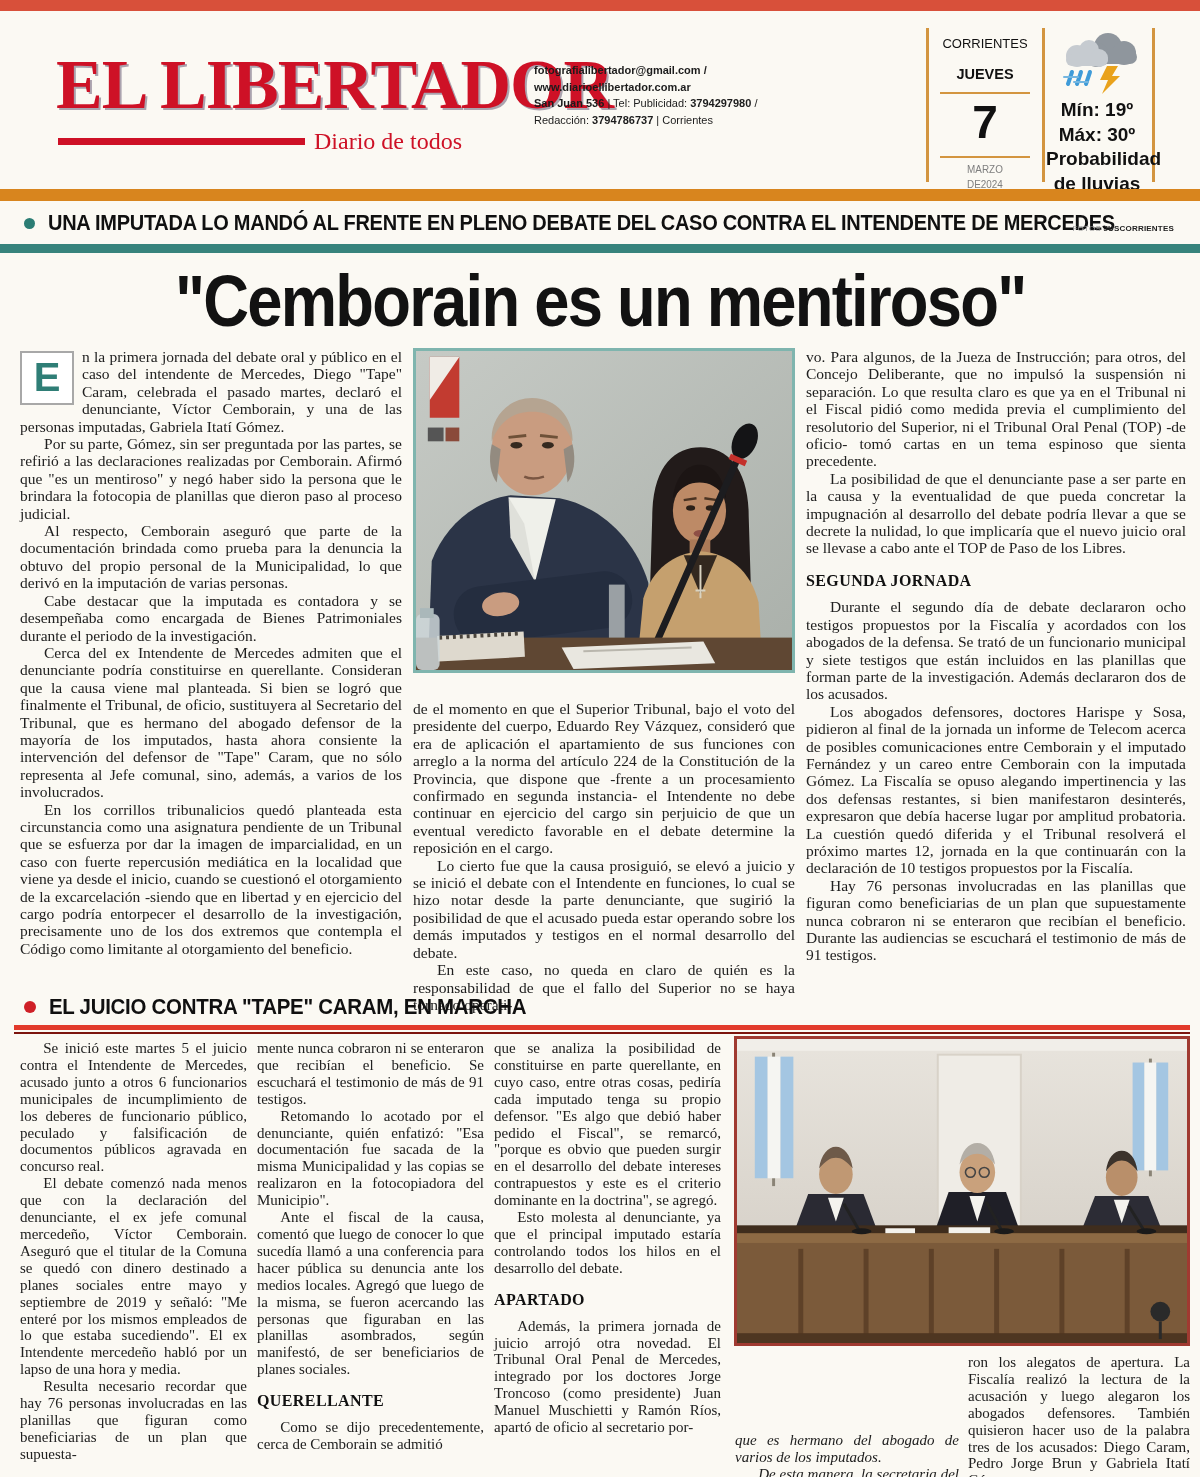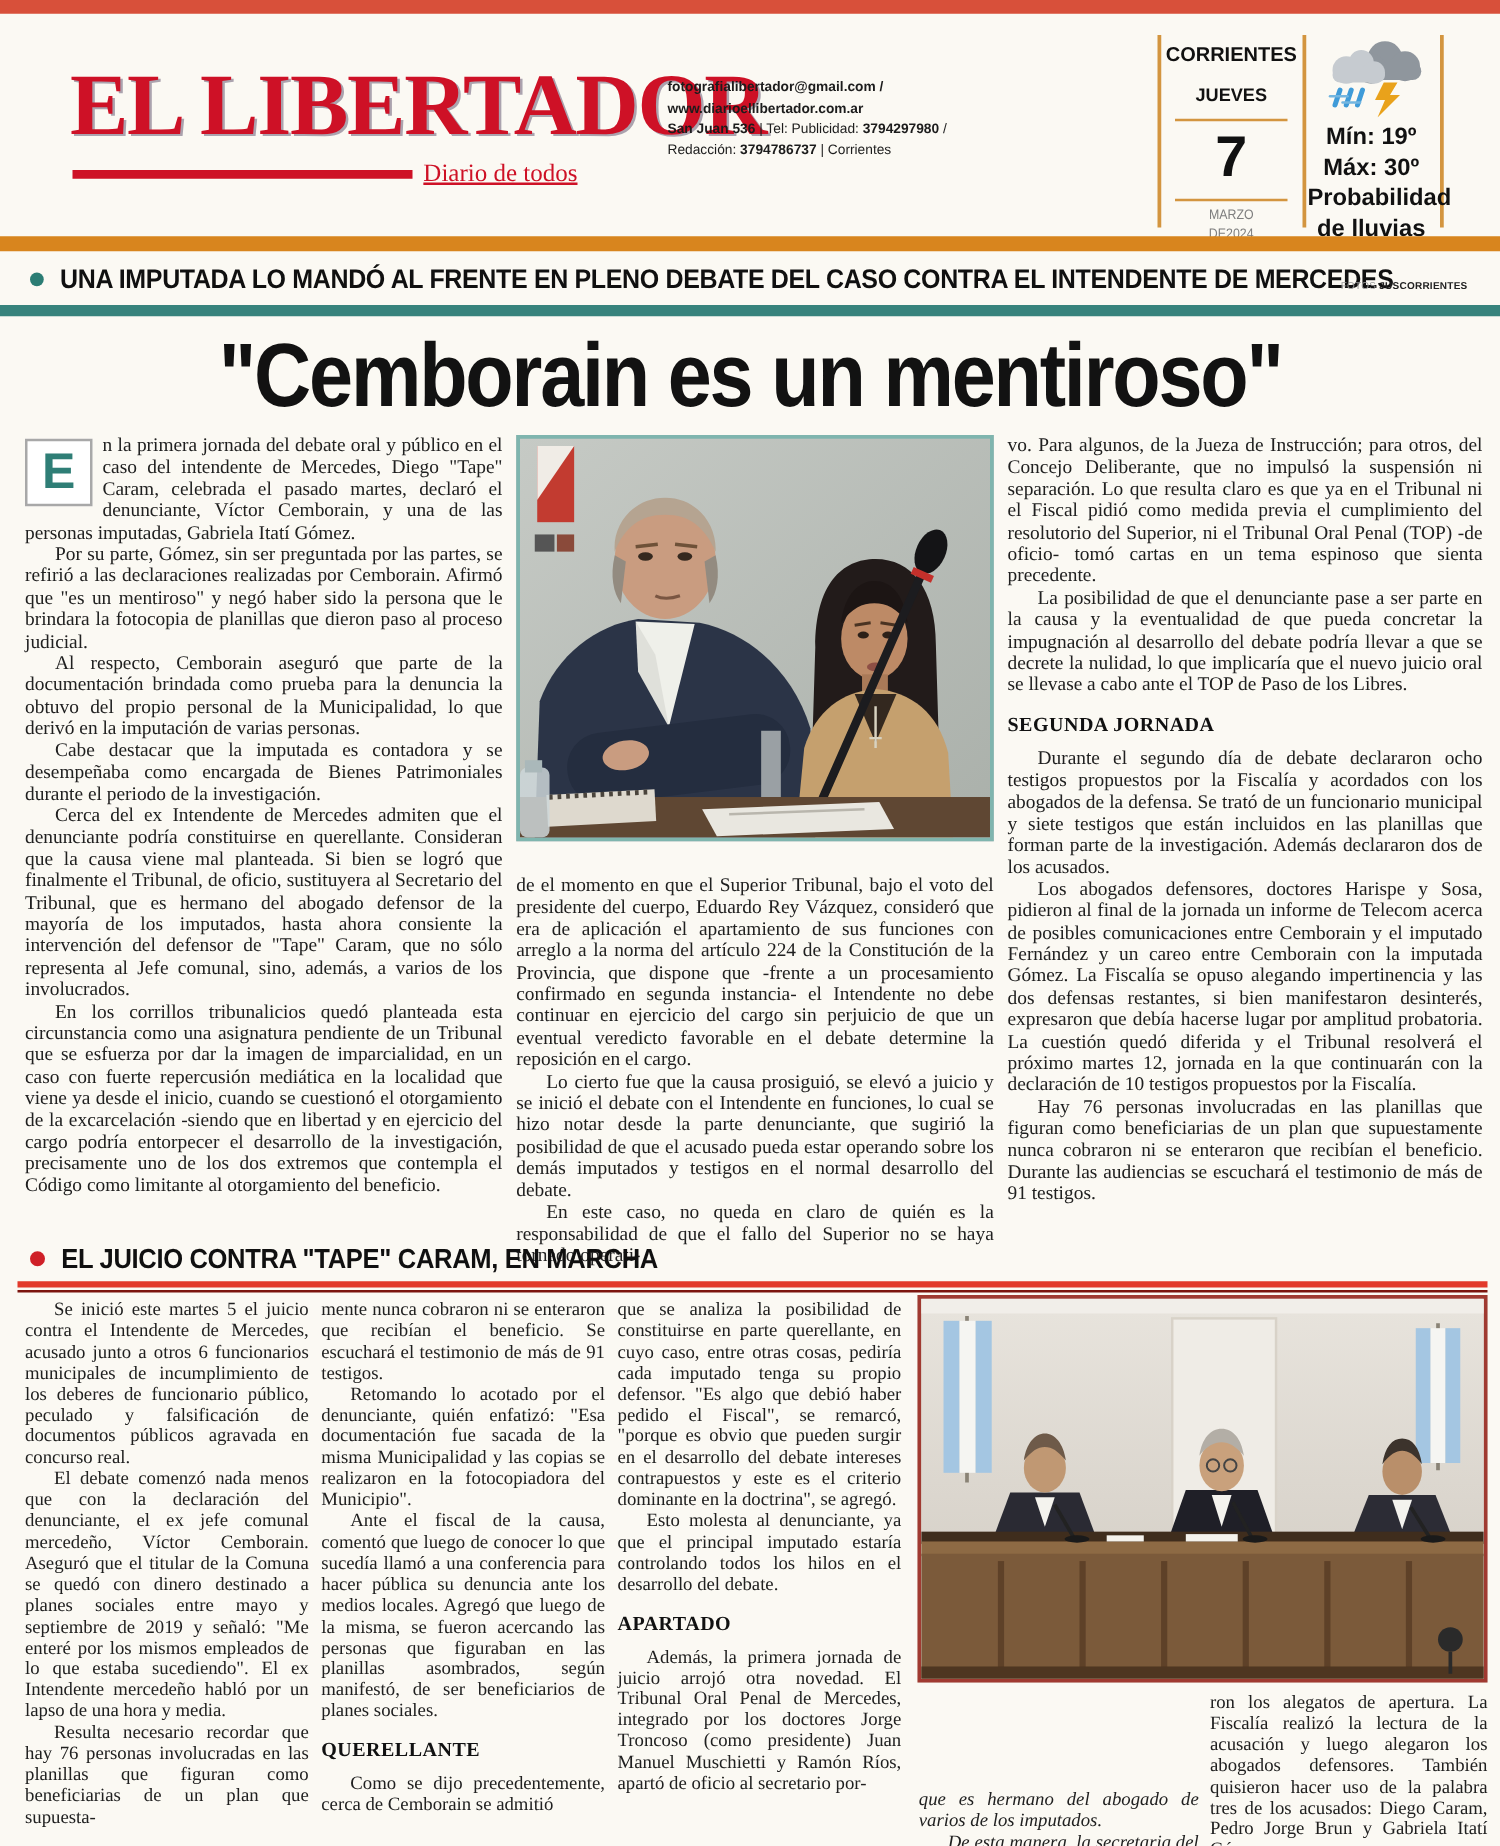--- a/index.html
+++ b/index.html
@@ -7,29 +7,29 @@
         font-family:"Liberation Serif",serif;color:#1d1d1d;}
   [data-interactable]{cursor:default;}
 
   
   .topbar{position:absolute;top:0;left:0;width:100%;height:11px;background:#d8503a;}
   .logo-title{position:absolute;left:56px;top:50px;font-family:"Liberation Serif",serif;font-weight:700;
               font-size:70px;line-height:1;color:#ce1126;letter-spacing:-1px;
               text-shadow:2px 2px 0 rgba(74,58,92,.45);white-space:nowrap;}
   .logo-rule-row{position:absolute;left:58px;top:128px;width:404px;display:flex;align-items:center;gap:9px;}
   .logo-rule{flex:1;height:7px;background:#ce1126;}
-  .logo-tagline{font-family:"Liberation Serif",serif;font-size:20px;color:#ce1126;white-space:nowrap;text-decoration:underline;}
+  .logo-tagline{font-family:"Liberation Serif",serif;font-size:24px;color:#ce1126;white-space:nowrap;}
   .contact{position:absolute;left:534px;top:62px;width:350px;font-family:"Liberation Sans",sans-serif;
            font-size:11px;line-height:1.5;color:#1c1c1c;}
   .bold{font-weight:700;}
   .vline{position:absolute;top:28px;height:154px;width:3px;background:#d3953f;}
   .vl1{left:926px;} .vl2{left:1042px;} .vl3{left:1152px;}
   .calendar{position:absolute;left:932px;top:36px;width:106px;text-align:center;
             font-family:"Liberation Sans",sans-serif;color:#111;}
-  .cal-city{font-size:16px;font-weight:700;}
+  .cal-city{font-size:13px;font-weight:400;}
   .cal-week{font-size:14.5px;font-weight:700;margin-top:15px;}
   .cal-line{height:2px;background:#d3953f;margin:10px 8px 4px;}
   .cal-day{font-size:46px;font-weight:700;line-height:1.05;}
   .cal-month{font-size:11px;line-height:1.3;color:#7e7e7e;transform:scaleX(.9);transform-origin:center;}
   .weather{position:absolute;left:1046px;top:30px;width:102px;text-align:center;
            font-family:"Liberation Sans",sans-serif;font-weight:700;font-size:19px;line-height:1.3;color:#111;}
   .weather svg{display:block;margin:0 auto 4px;}
 
   
   .orangebar{position:absolute;top:189px;left:0;width:100%;height:12px;background:#d8851e;}

